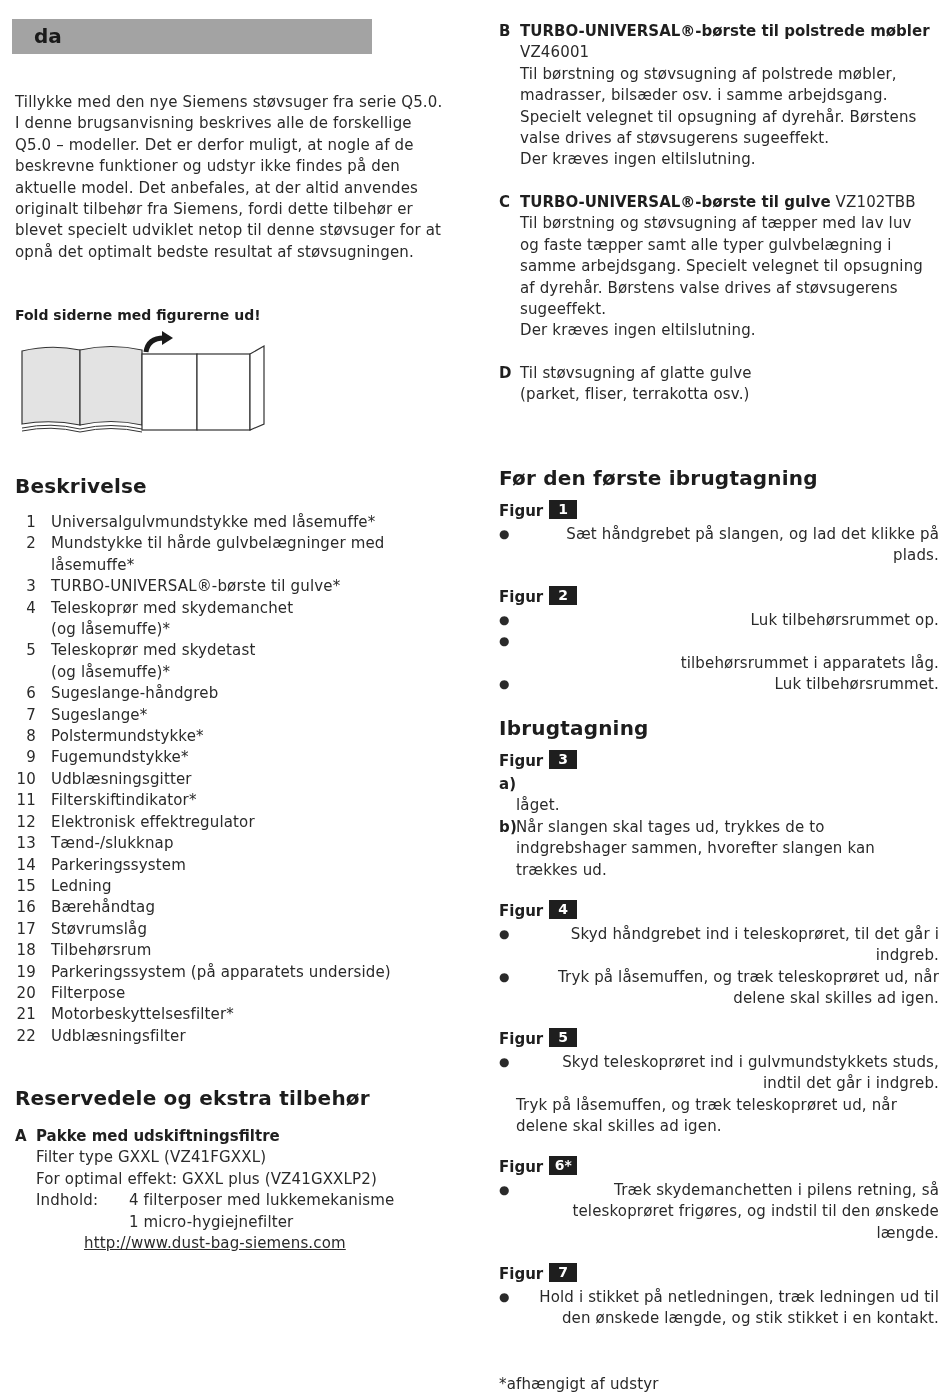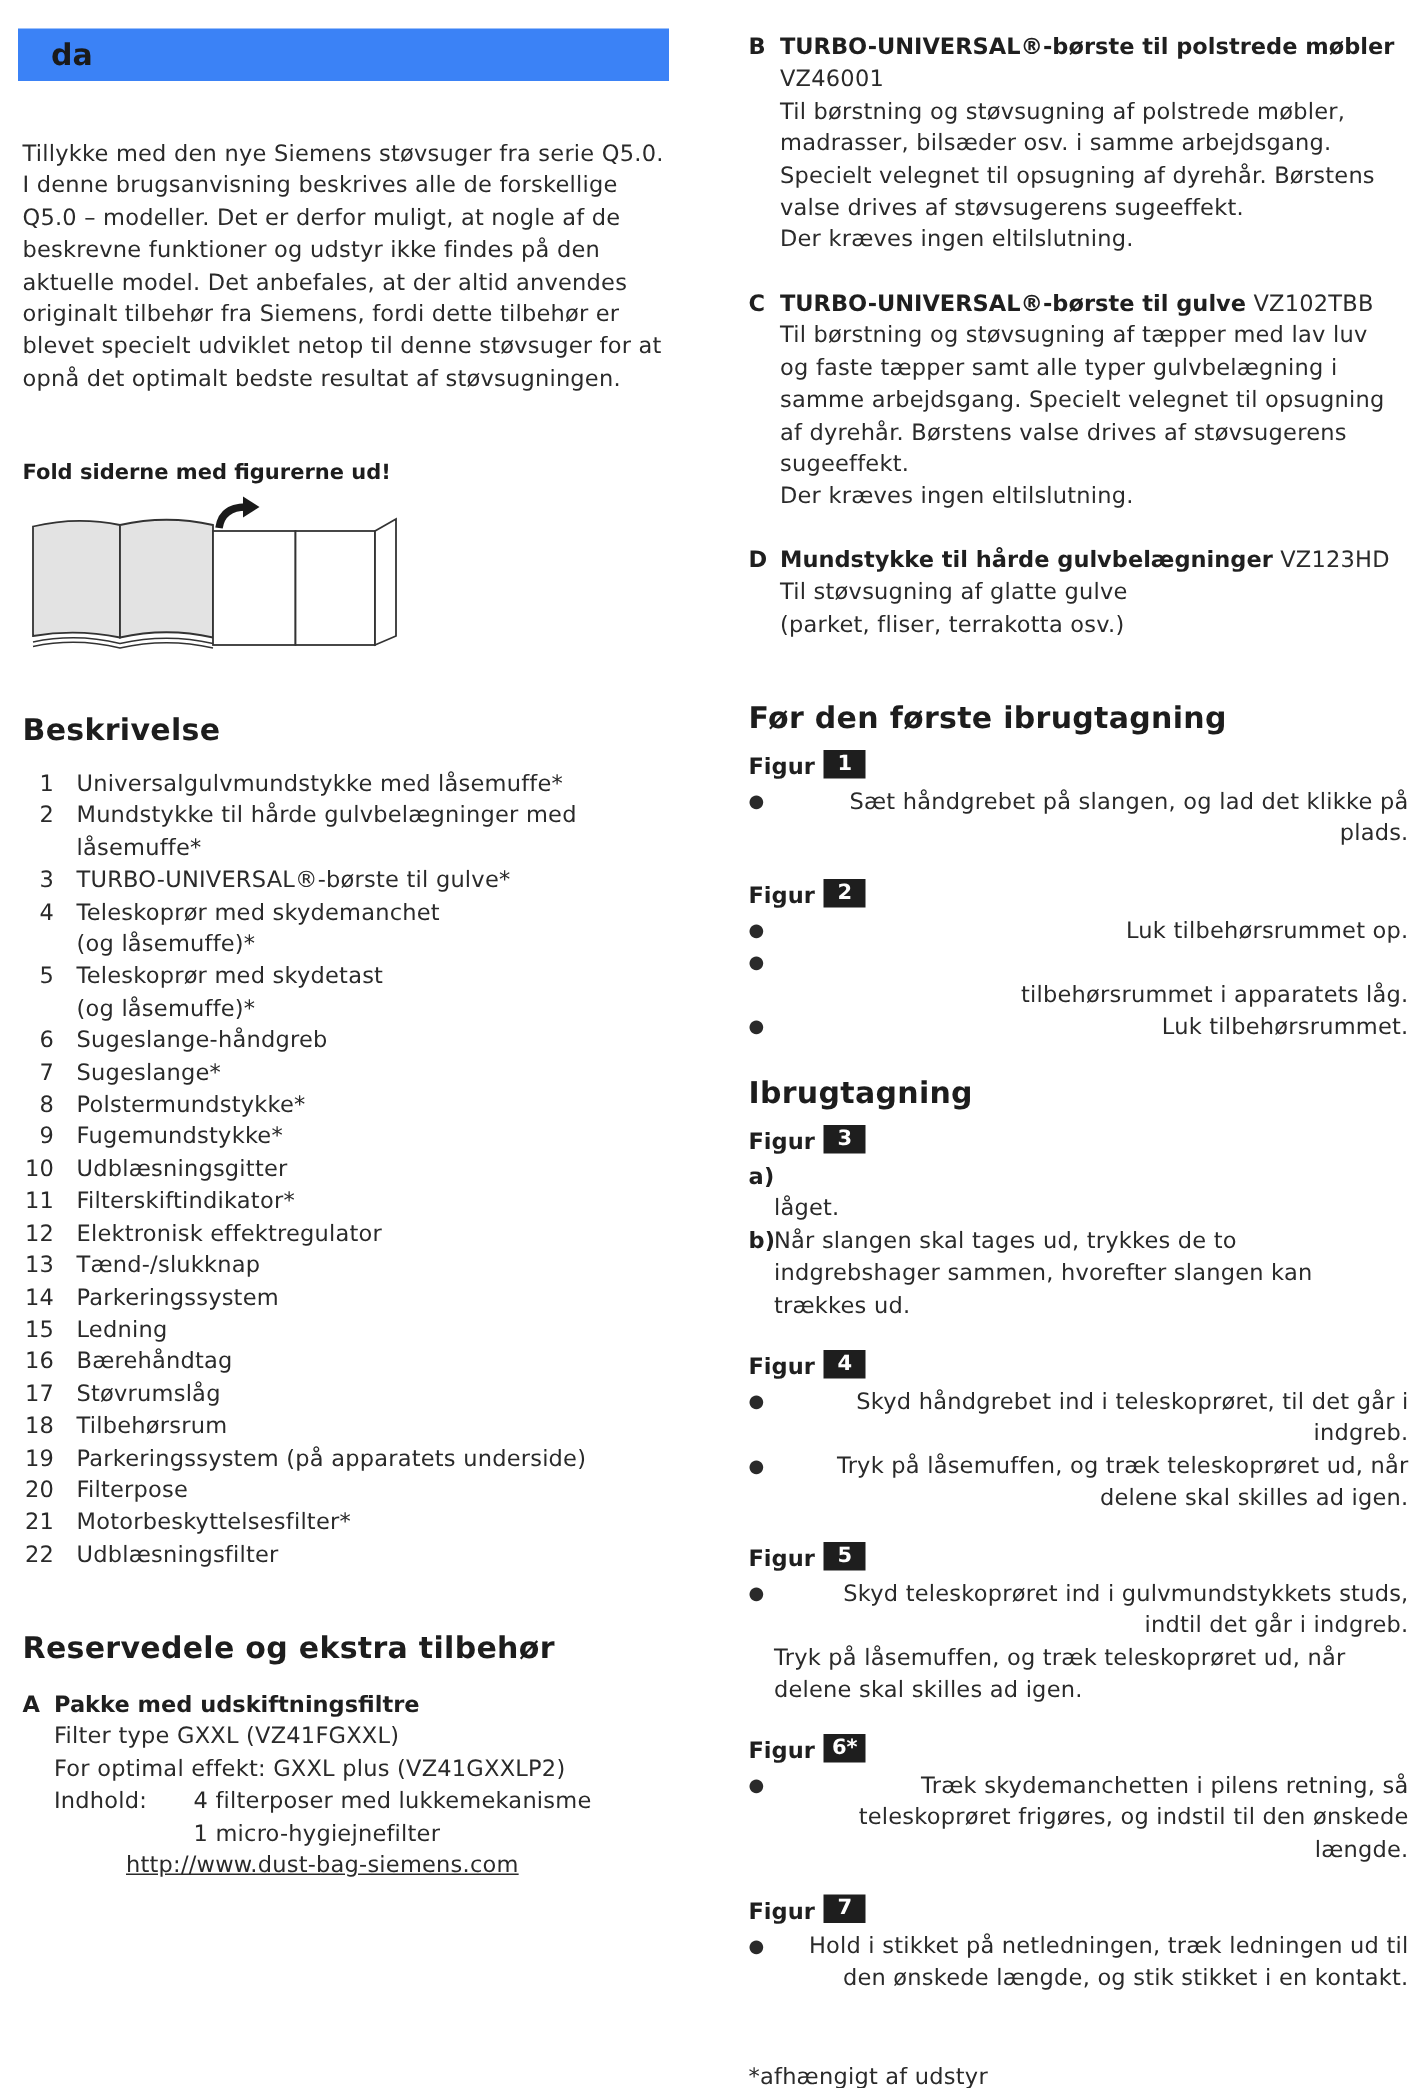--- a/index.html
+++ b/index.html
@@ -6,22 +6,22 @@
   body {
     width: 950px; height: 1392px; position: relative; overflow: hidden;
     font-family: "DejaVu Sans", "Liberation Sans", sans-serif;
     color: #222222;
   }
   .abs { position: absolute; }
   .txt { font-size: 15px; line-height: 21.4px; letter-spacing: 0.15px; color: #2a2a2a; }
 
   
   #lang-bar {
-    left: 12px; top: 19px; width: 434px; height: 35px;
-    background: #3b82f6;
+    left: 12px; top: 19px; width: 360px; height: 35px;
+    background: #a3a3a3;
   }
   #lang-bar span {
     position: absolute; left: 22px; top: 5px;
     font-size: 20px; font-weight: bold; color: #1a1a1a;
   }
 
   .h2 { font-size: 20px; font-weight: bold; color: #1d1d1d; letter-spacing: 0.2px; }
   .fold-note { font-size: 14px; font-weight: bold; color: #1d1d1d; }
 
   
@@ -226,21 +226,20 @@
     <div>samme arbejdsgang. Specielt velegnet til opsugning</div>
     <div>af dyrehår. Børstens valse drives af støvsugerens</div>
     <div>sugeeffekt.</div>
     <div>Der kræves ingen eltilslutning.</div>
   </div>
 </div>
 
 <div class="abs acc" style="left:499px; top:363px; width:440px;">
   <span class="letter">D</span>
   <div class="body">
-    <div><span class="title">Mundstykke til hårde gulvbelægninger</span> <span>VZ123HD</span></div>
     <div>Til støvsugning af glatte gulve</div>
     <div>(parket, fliser, terrakotta osv.)</div>
   </div>
 </div>
 
 <div class="abs h2" style="left:499px; top:466px;">Før den første ibrugtagning</div>
 
 <div class="abs" style="left:499px; top:500px; width:440px;">
   <div class="figur">
       <span>Figur</span>

